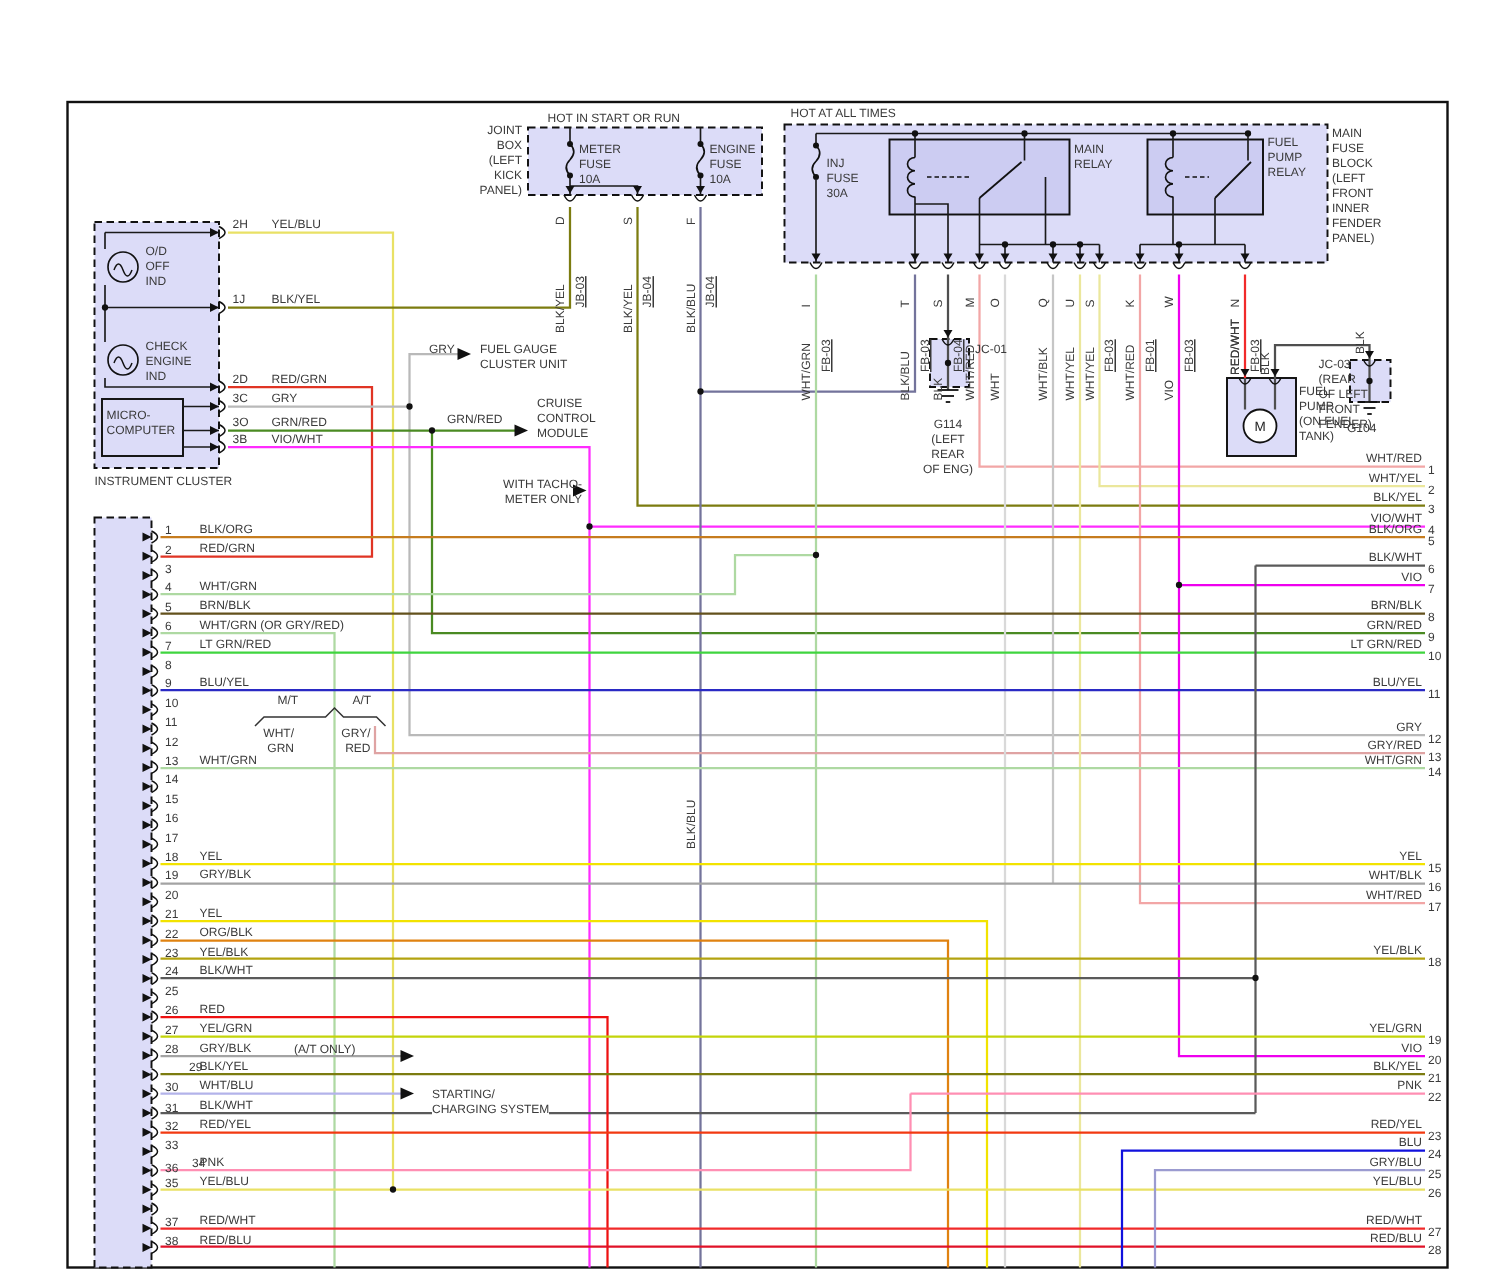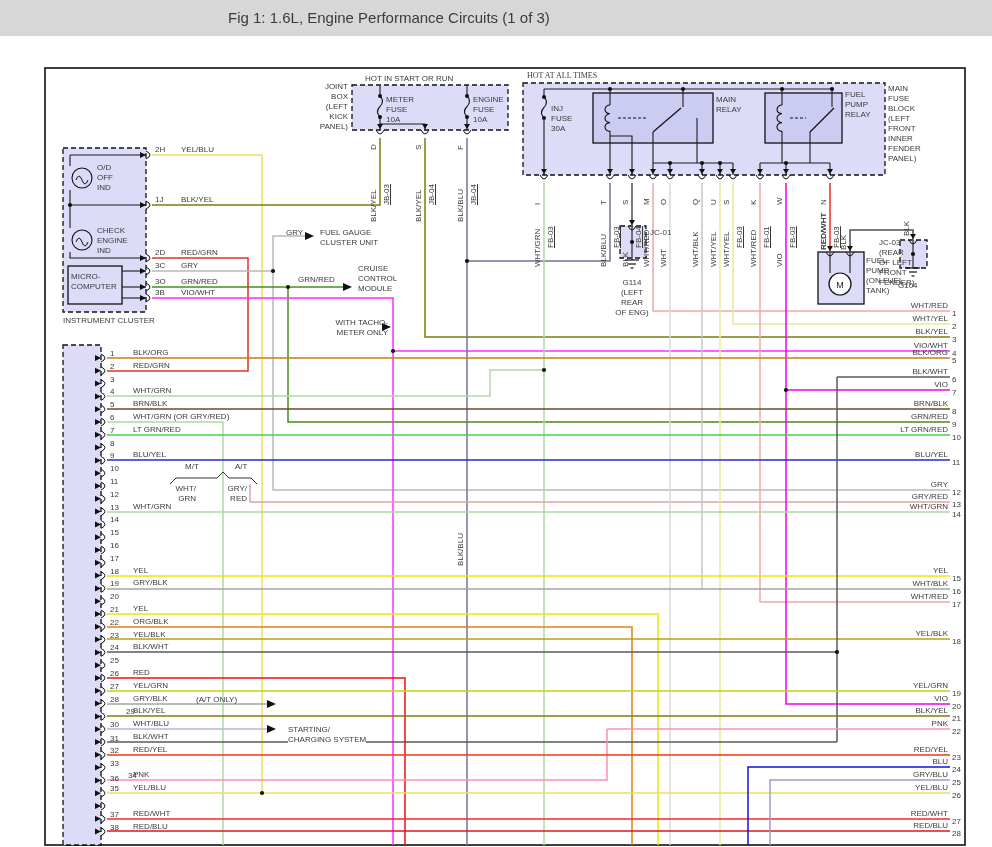--- a/index.html
+++ b/index.html
@@ -11,23 +11,20 @@
   #wiresvg{position:absolute;left:0;top:0;}
   .lbl{position:absolute;font-size:8px;line-height:10px;white-space:pre-line;}
   .rot{position:absolute;font-size:8px;white-space:nowrap;transform:rotate(-90deg);transform-origin:0 0;}
   .num{position:absolute;font-size:8px;}
   .u{text-decoration:underline;}
 </style>
 </head>
 <body>
 
 <div id="stage">
-  <div class="titlebar">
-    <span>Fig 1: 1.6L, Engine Performance Circuits (1 of 3)</span>
-  </div>
   <div id="diagram">
       <svg id="wiresvg" width="992" height="847">
         <rect x="45" y="68" width="920" height="777" fill="none" stroke="#111" stroke-width="1.6" stroke-dasharray="none"></rect>
         <rect x="63" y="148" width="83" height="164" fill="#dcdcf8" stroke="#111" stroke-width="1.3" stroke-dasharray="5,3"></rect>
         <rect x="68" y="266" width="54" height="38" fill="#dcdcf8" stroke="#111" stroke-width="1.3" stroke-dasharray="none"></rect>
         <rect x="63" y="345" width="38" height="500" fill="#dcdcf8" stroke="#111" stroke-width="1.3" stroke-dasharray="5,3"></rect>
         <rect x="352" y="85" width="156" height="45" fill="#dcdcf8" stroke="#111" stroke-width="1.3" stroke-dasharray="5,3"></rect>
         <rect x="523" y="83" width="362" height="92" fill="#dcdcf8" stroke="#111" stroke-width="1.3" stroke-dasharray="5,3"></rect>
         <rect x="593" y="93" width="120" height="50" fill="#ccccf2" stroke="#111" stroke-width="1.3" stroke-dasharray="none"></rect>
         <rect x="765" y="93" width="77" height="50" fill="#ccccf2" stroke="#111" stroke-width="1.3" stroke-dasharray="none"></rect>
@@ -480,21 +477,21 @@
 (LEFT
 KICK
 PANEL)</div>
       <div class="lbl" style="left: 365px; top: 74px;">HOT IN START OR RUN</div>
       <div class="lbl" style="left: 386px; top: 95px;">METER
 FUSE
 10A</div>
       <div class="lbl" style="left: 473px; top: 95px;">ENGINE
 FUSE
 10A</div>
-      <div class="lbl" style="left: 527px; top: 71px; font-family: Liberation Serif, serif;">HOT AT ALL TIMES</div>
+      <div class="lbl" style="left: 527px; top: 71px;">HOT AT ALL TIMES</div>
       <div class="lbl" style="left: 551px; top: 104px;">INJ
 FUSE
 30A</div>
       <div class="lbl" style="left: 716px; top: 95px;">MAIN
 RELAY</div>
       <div class="lbl" style="left: 845px; top: 90px;">FUEL
 PUMP
 RELAY</div>
       <div class="lbl" style="left: 888px; top: 84px;">MAIN
 FUSE

